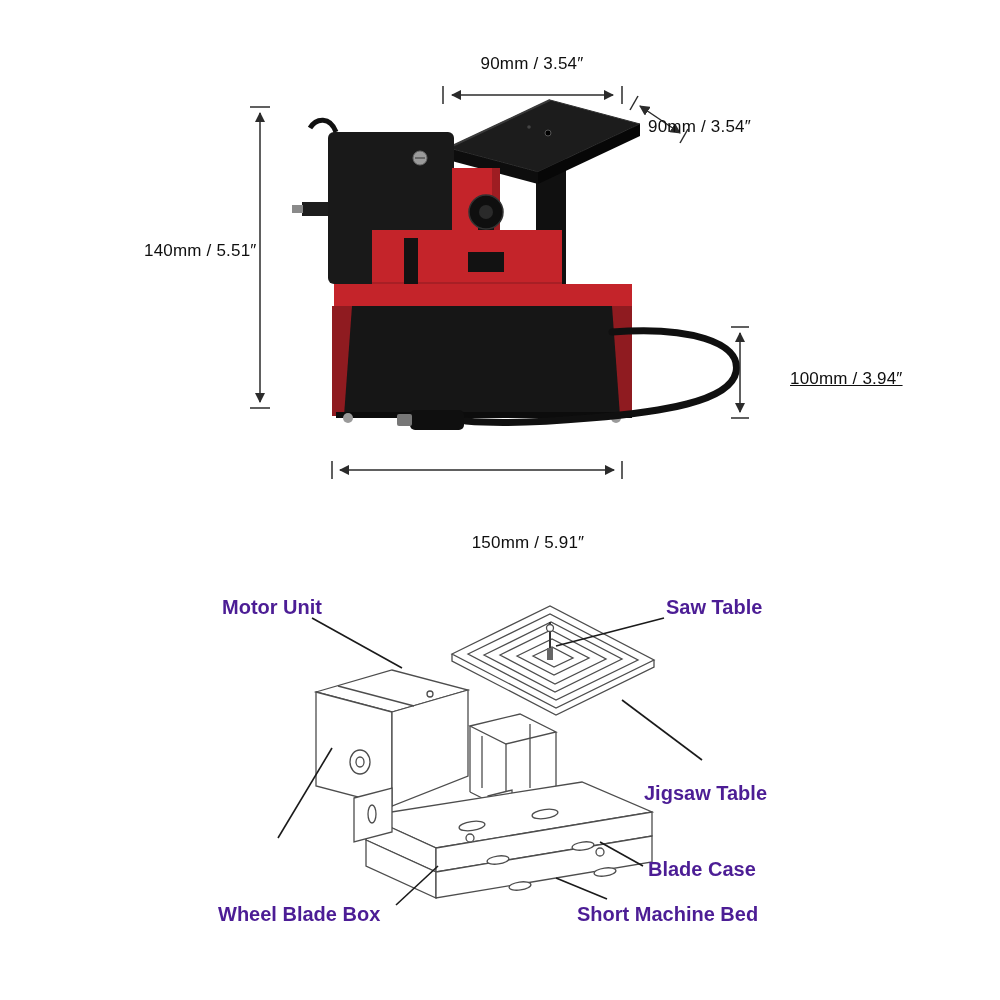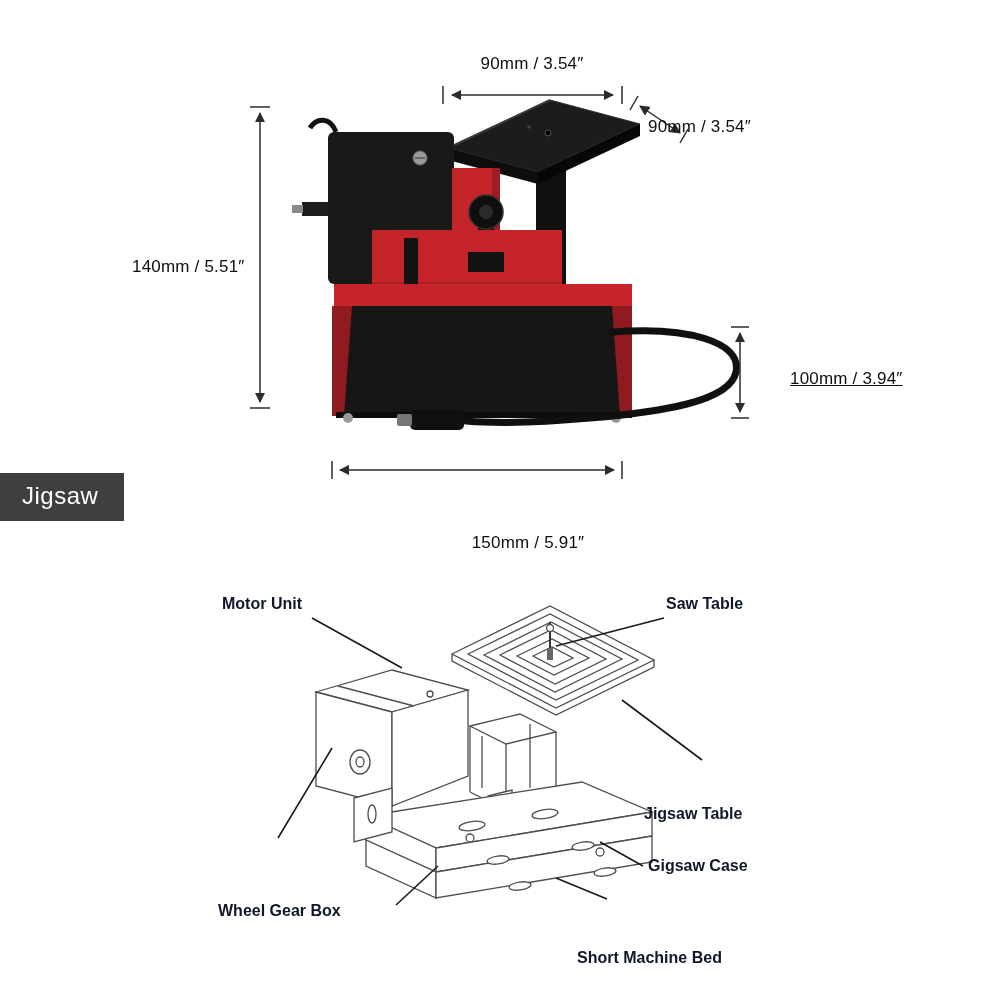--- a/index.html
+++ b/index.html
@@ -2,21 +2,21 @@
 <html><head>
 <meta charset="utf-8">
 <style>
   html,body{margin:0;padding:0;background:#ffffff;}
   #page{position:relative;width:1000px;height:1000px;background:#ffffff;overflow:hidden;
         font-family:"Liberation Sans", sans-serif;color:#111;}
   #art{position:absolute;left:0;top:0;width:1000px;height:1000px;}
   .txt{position:absolute;z-index:5;}
   .dim{font-size:17px;color:#0f0f0f;letter-spacing:.2px;}
   .dim.center{text-align:center;}
-  .plabel{font-size:16px;font-weight:bold;color:#0f172a;white-space:pre-line;line-height:1.3;}
+  .plabel{font-size:20px;font-weight:bold;color:#4c1d95;white-space:pre-line;line-height:1.3;}
   .badge{background:#3f3f3f;color:#ffffff;font-size:24px;padding:9px 26px 11px 22px;letter-spacing:.5px;}
 </style>
 </head>
 <body>
 
 <div id="page">
 
   <svg id="art" viewBox="0 0 1000 1000">
     <defs>
       <marker id="arr" viewBox="0 0 10 10" refX="9" refY="5" markerWidth="7" markerHeight="7" orient="auto-start-reverse">
@@ -151,34 +151,33 @@
       <line x1="643" y1="866" x2="600" y2="842"></line>
       <line x1="396" y1="905" x2="438" y2="866"></line>
       <line x1="607" y1="899" x2="556" y2="878"></line>
     </g>
   </svg>
 
   <div class="txt dim center" style="left:430px;top:54px;width:204px;">90mm / 3.54″</div>
 
   <div class="txt dim" style="left:648px;top:117px;">90mm / 3.54″</div>
 
-  <div class="txt dim" style="left:132px;top:241px;margin-top:16px;">140mm / 5.51″</div>
+  <div class="txt dim" style="left:144px;top:241px;">140mm / 5.51″</div>
 
   <div class="txt dim" style="left:790px;top:369px;text-decoration:underline;">100mm / 3.94″</div>
 
   <div class="txt dim center" style="left:428px;top:486px;width:200px;margin-top:47px;">150mm / 5.91″</div>
 
-  <div class="txt badge" style="left:0px;top:473px;">Jigsaw</div>
 
   <div class="txt plabel" style="left:222px;top:594px;">Motor Unit</div>
 
   <div class="txt plabel" style="left:666px;top:594px;">Saw Table</div>
 
-  <div class="txt plabel" style="left:644px;top:804px;">Jigsaw Table</div>
+  <div class="txt plabel" style="left:644px;top:780px;">Jigsaw Table</div>
 
 
-  <div class="txt plabel" style="left:648px;top:856px;">Gigsaw Case</div>
+  <div class="txt plabel" style="left:648px;top:856px;">Blade Case</div>
 
-  <div class="txt plabel" style="left:218px;top:901px;">Wheel Gear Box</div>
+  <div class="txt plabel" style="left:218px;top:901px;">Wheel Blade Box</div>
 
-  <div class="txt plabel" style="left:577px;top:901px;margin-top:47px;">Short Machine Bed</div>
+  <div class="txt plabel" style="left:577px;top:901px;">Short Machine Bed</div>
 
 </div>
 
 </body></html>

